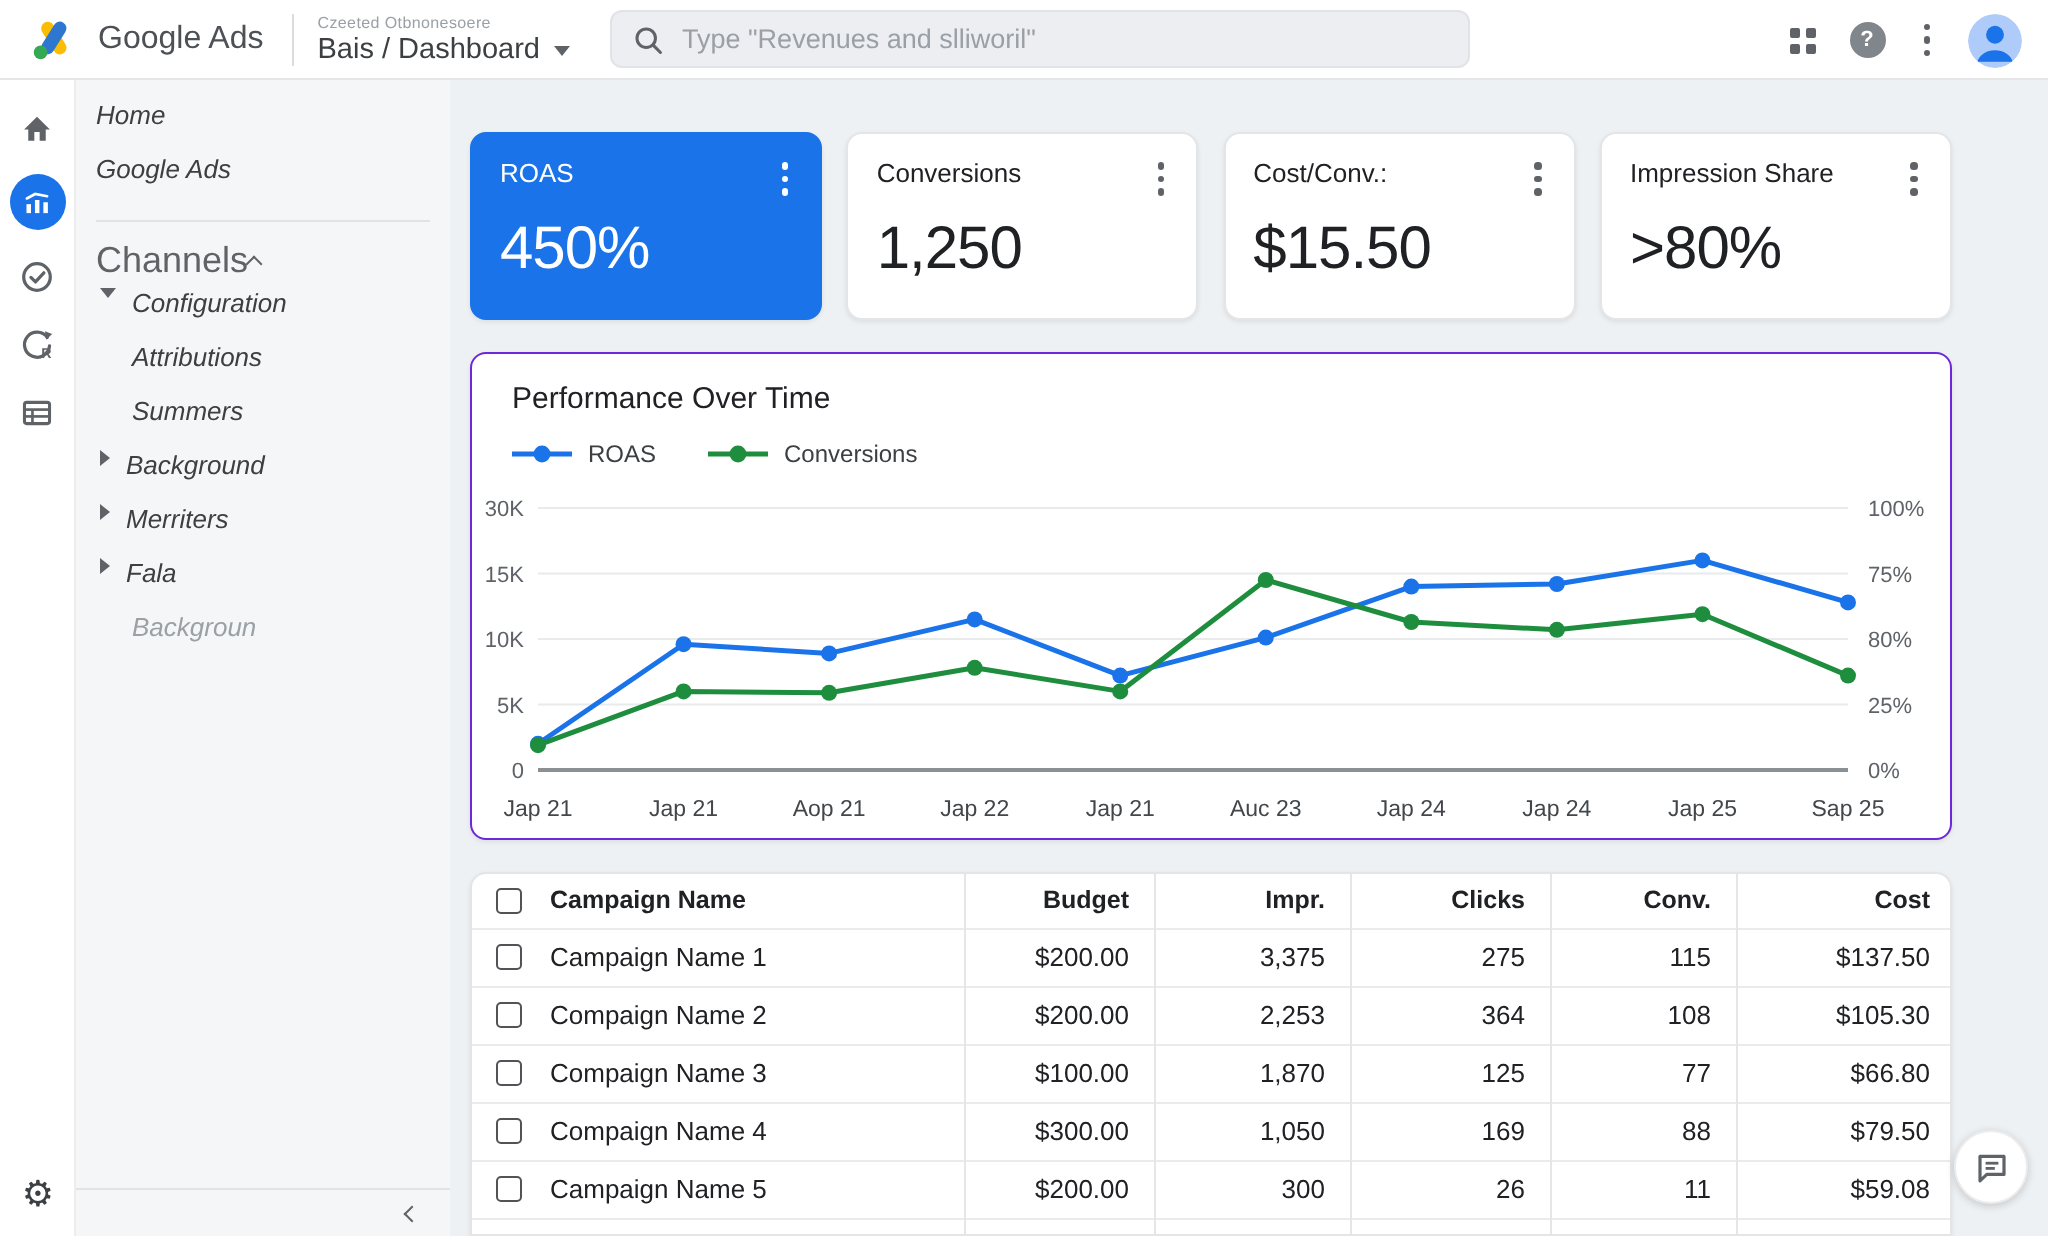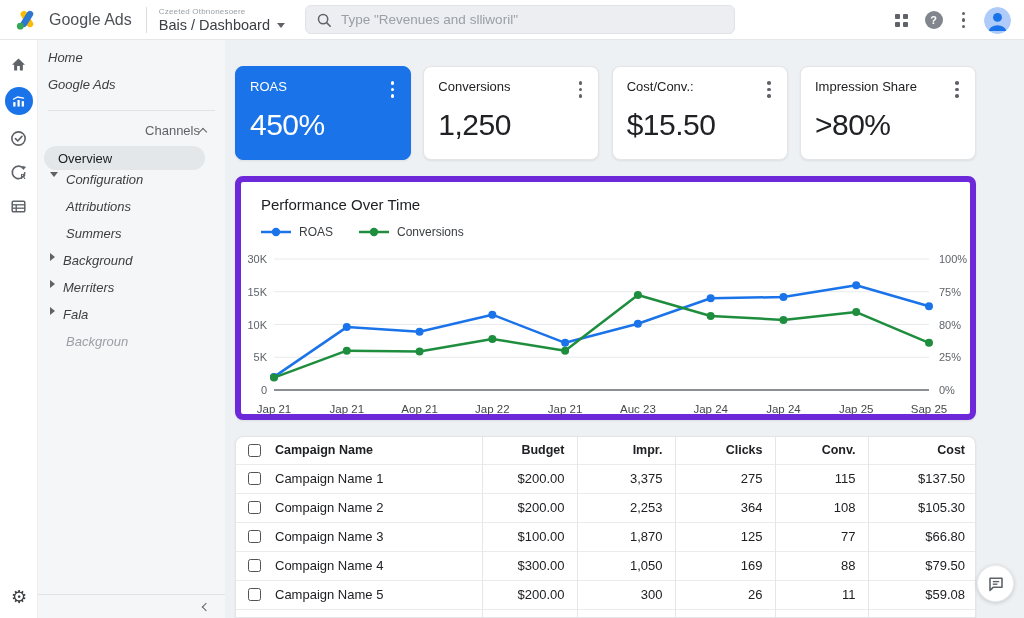--- a/index.html
+++ b/index.html
@@ -30,21 +30,21 @@
   
   .rail { position:absolute; left:0; top:40px; bottom:0; width:38px; background:#fff; border-right:1px solid #ededee; display:flex; flex-direction:column; align-items:center; padding-top:13px; gap:12px; z-index:5; }
   .rail-item { width:22px; height:22px; display:flex; align-items:center; justify-content:center; cursor:pointer; }
   .rail-sel { width:28px; height:28px; border-radius:50%; background:#1a73e8; display:flex; align-items:center; justify-content:center; cursor:pointer; }
   .rail-gear { position:absolute; bottom:10px; left:0; width:38px; text-align:center; font-size:18px; color:#3c4043; cursor:pointer; }
 
   
   .sidebar { position:absolute; left:38px; top:40px; bottom:0; width:187px; background:#f5f6f7; padding-top:10px; z-index:4; }
   .sb-item { height:27px; display:flex; padding-left:10px; font-size:13px; color:#3c4043; cursor:pointer;font-style:italic; }
   .sb-divider { height:1px; background:#e2e3e5; margin:6px 10px; }
-  .sb-section { height:27px; display:flex; align-items:center; justify-content:flex-end; padding:0 19px 0 10px; font-size:13px; color:#5f6368; cursor:pointer; }
+  .sb-section { height:27px; display:flex; align-items:center; justify-content:flex-start; padding:0 19px 0 10px; font-size:18px; color:#5f6368; cursor:pointer; }
   .chev { width:6px; height:6px; border-right:1.6px solid #5f6368; border-bottom:1.6px solid #5f6368; }
   .chev.up { transform:rotate(225deg); margin-top:3px; }
   .chev.left { transform:rotate(135deg); }
   .sb-selected { height:24px; margin:2px 20px 2px 6px; border-radius:13px; background:#e3e7ea; display:flex; align-items:center; padding-left:14px; font-size:13px; color:#202124; cursor:pointer; }
   .sb-exp { padding-left:12px; gap:8px; }
   .tri-down { width:0; height:0; border-left:4px solid transparent; border-right:4px solid transparent; border-top:5px solid #5f6368; }
   .tri-right { width:0; height:0; border-top:4px solid transparent; border-bottom:4px solid transparent; border-left:5px solid #5f6368; }
   .sb-indent { padding-left:28px; }
   .sb-muted { color:#9aa0a6; }
   .sb-bottom { position:absolute; bottom:0; left:0; right:0; height:24px; border-top:1px solid #e2e3e5; display:flex; align-items:center; justify-content:flex-end; padding-right:16px; cursor:pointer; }
@@ -54,21 +54,21 @@
   .kpi-row { width:741px; display:flex; justify-content:space-between; }
   .kpi-card { width:176px; height:94px; background:#fff; border:1px solid #e3e5e7; border-radius:8px; padding:12px 14px; box-shadow:0 1px 2px rgba(60,64,67,.10); }
   .kpi-card.hl { background:#1a73e8; border-color:#1a73e8; }
   .kpi-top { display:flex; justify-content:space-between; align-items:flex-start; }
   .kpi-title { font-size:13px; color:#202124; }
   .kpi-card.hl .kpi-title { color:#fff; }
   .kpi-card.hl .dots i { background:#fff; }
   .kpi-value { font-size:30px; letter-spacing:-.5px; color:#202124; margin-top:8px; }
   .kpi-card.hl .kpi-value { color:#fff; }
 
-  .chart-card { width:741px; height:244px; margin-top:16px; background:#fff; border:6px solid #6d28d9; border-radius:8px; padding:14px 0 0 20px; box-shadow:0 1px 2px rgba(60,64,67,.10); }
+  .chart-card { width:741px; height:244px; margin-top:16px; background:#fff; border:1px solid #6d28d9; border-radius:8px; padding:14px 0 0 20px; box-shadow:0 1px 2px rgba(60,64,67,.10); }
   .chart-title { font-size:15px; font-weight:500; color:#202124; }
   .legend { display:flex; gap:26px; margin-top:12px; align-items:center; }
   .legend-item { display:flex; align-items:center; gap:8px; font-size:12px; color:#3c4043; }
   #chart-svg { margin:4px 0 0 -20px; }
 
   .table-card { width:741px; height:182px; margin-top:16px; background:#fff; border:1px solid #e3e5e7; border-radius:8px 8px 0 0; overflow:hidden; box-shadow:0 1px 2px rgba(60,64,67,.10); }
   table { border-collapse:collapse; table-layout:fixed; width:741px; }
   th,td { font-size:13px; color:#202124; text-align:right; padding-right:12px; border-left:1px solid #e5e6e8;padding-left:31px; }
   th { height:27px; font-size:12.5px; font-weight:700; }
   td { height:29px; border-top:1px solid #ebebed; }
@@ -169,23 +169,20 @@
       <div class="sb-item">
         <span>Home</span>
       </div>
       <div class="sb-item">
         <span>Google Ads</span>
       </div>
       <div class="sb-divider"></div>
       <div class="sb-section">
         <span>Channels</span>
         <span class="chev up"></span>
-      </div>
-      <div class="sb-selected">
-        <span>Overview</span>
       </div>
       <div class="sb-item sb-exp">
         <span class="tri-down"></span>
         <span>Configuration</span>
       </div>
       <div class="sb-item sb-indent">
         <span>Attributions</span>
       </div>
       <div class="sb-item sb-indent">
         <span>Summers</span>

